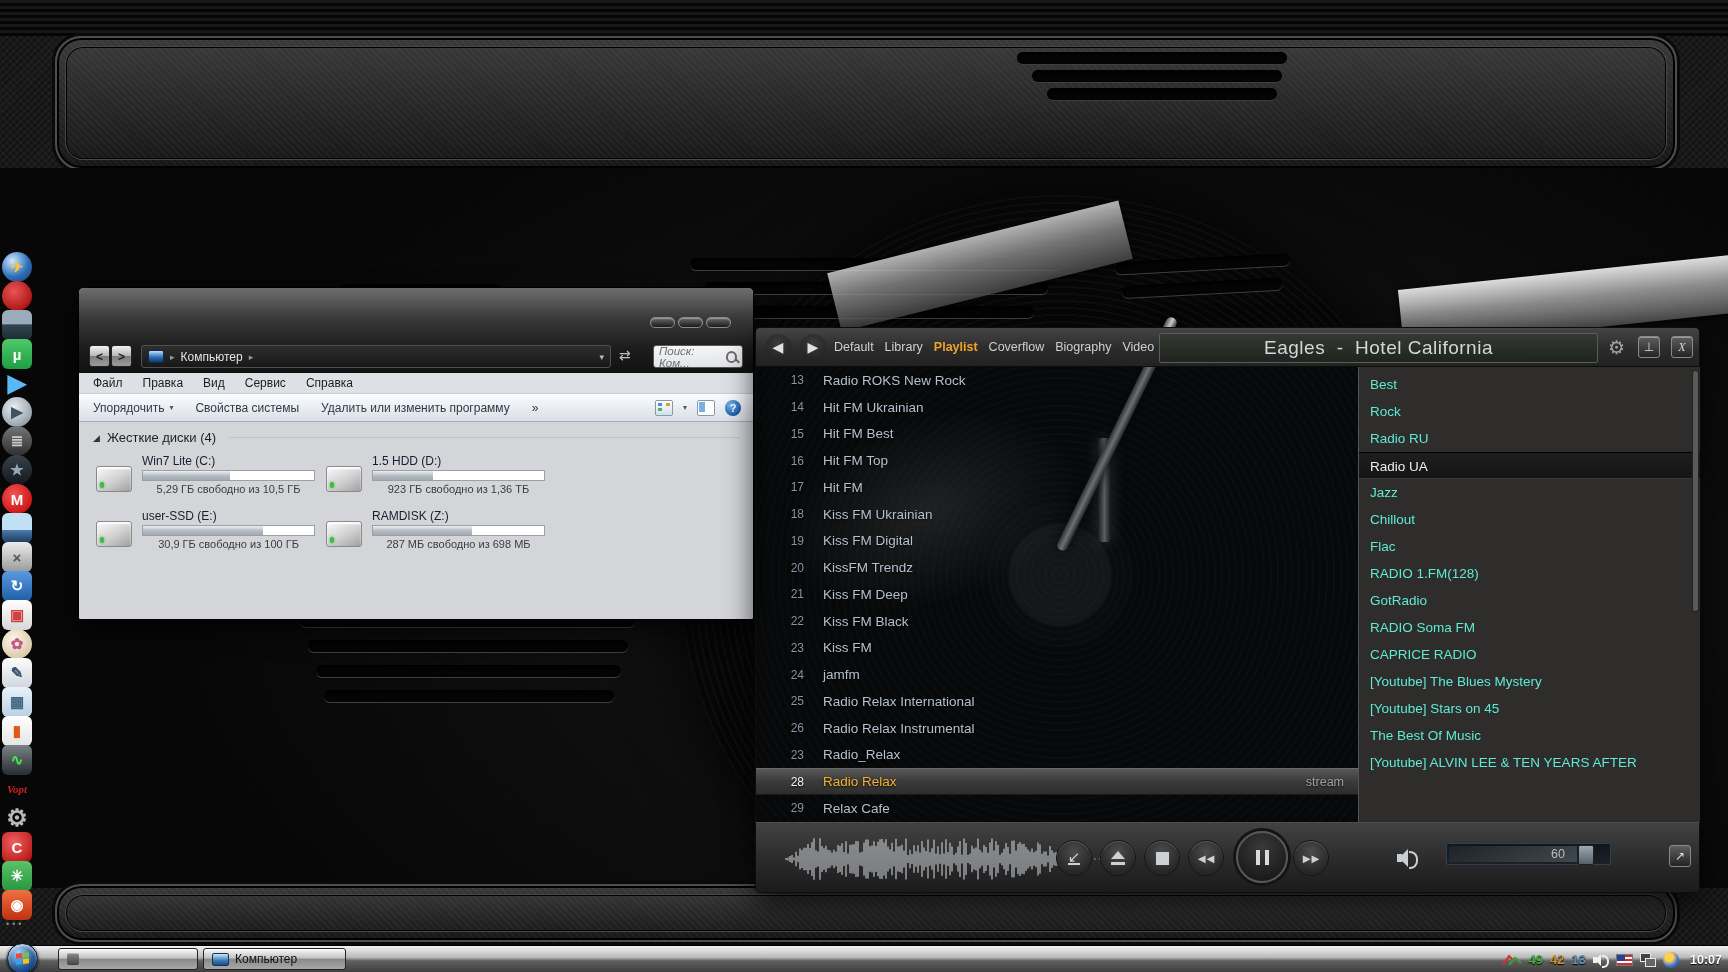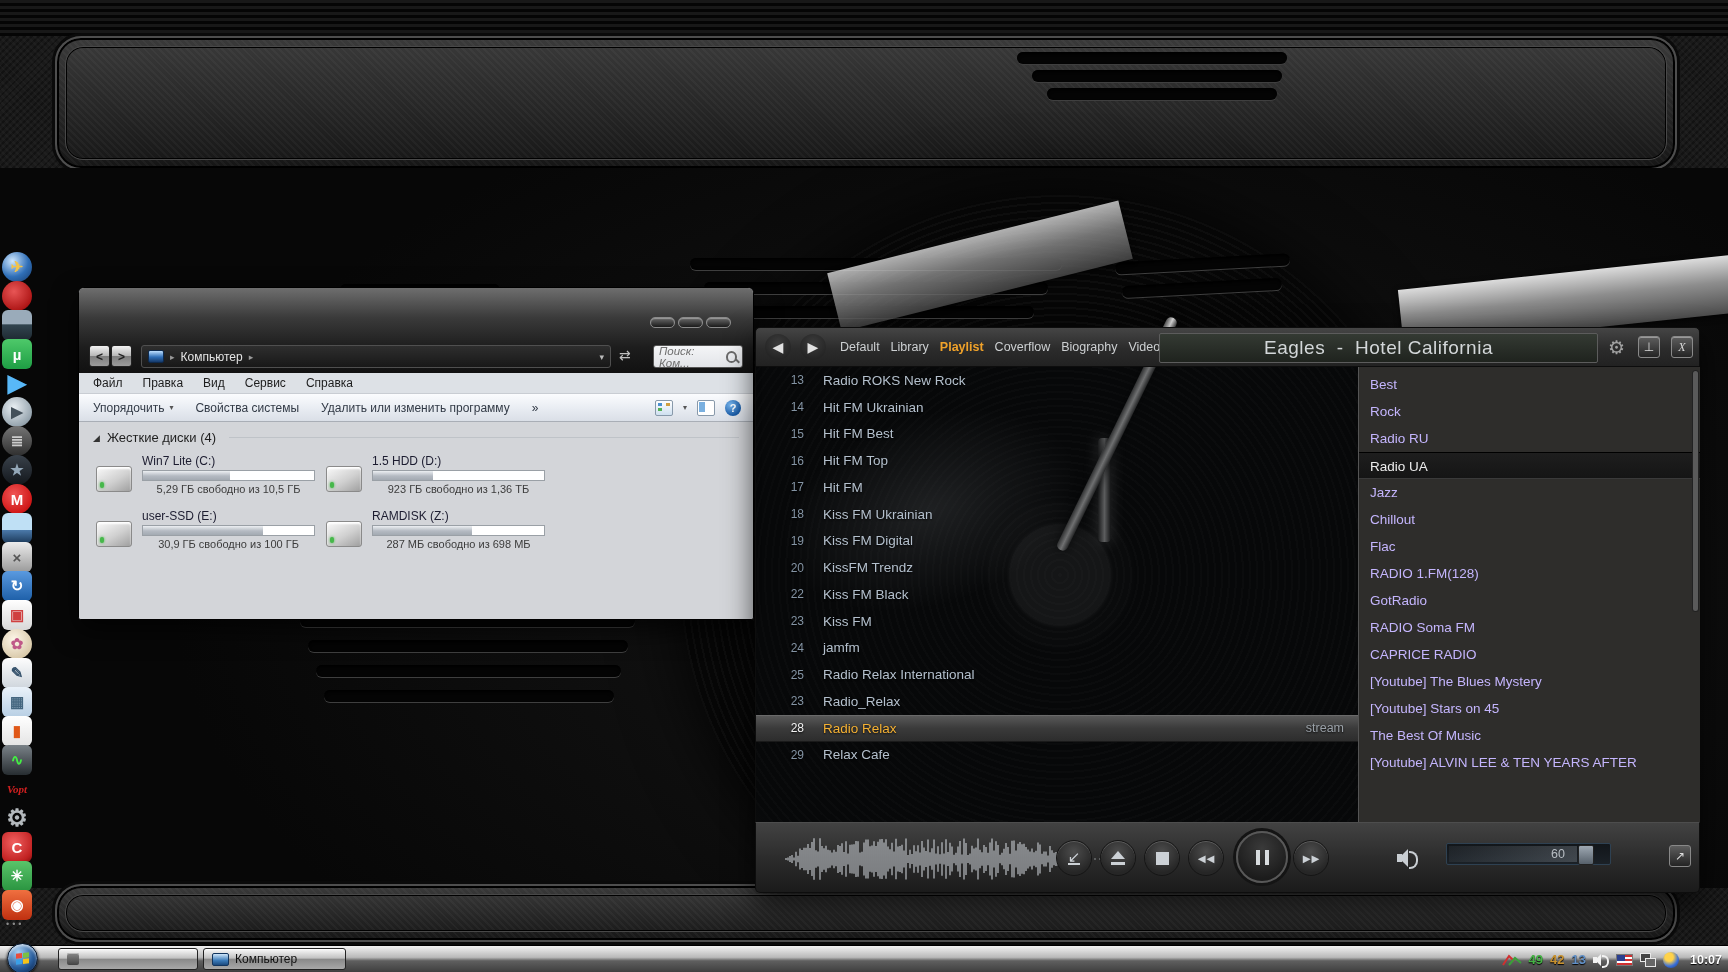--- a/index.html
+++ b/index.html
@@ -123,21 +123,21 @@
   .drive-free{font-size:11px;color:#3c3c3c;text-align:center;}
 
   
   #player{position:absolute;left:755px;top:327px;width:945px;height:566px;z-index:30;
     border-radius:5px;box-shadow:0 12px 30px rgba(0,0,0,.7);}
   .pl-header{position:absolute;left:0;top:0;width:100%;height:40px;box-sizing:border-box;
     border:1px solid #0d0d0d;border-radius:5px 5px 0 0;
     background:linear-gradient(#454545,#2b2b2b 55%,#222);display:flex;align-items:center;}
   .pnav{width:26px;height:26px;border-radius:50%;margin-left:9px;text-align:center;line-height:26px;
     color:#e2e2e2;font-size:14px;background:radial-gradient(circle at 50% 35%,#3c3c3c,#242424 75%);}
-  #pl-tabs{display:flex;gap:11px;margin-left:14px;font-size:12.5px;color:#cdd0d2;}
+  #pl-tabs{display:flex;gap:11px;margin-left:8px;font-size:12.5px;color:#cdd0d2;}
   #pl-tabs .tab.active{color:#f0a22a;font-weight:bold;}
   .pl-title{position:absolute;left:403px;top:5px;width:437px;height:28px;line-height:28px;
     text-align:center;border:1px solid #5c5c5c;border-radius:2px;
     background:linear-gradient(#343a33,#1f231e);color:#d3d7d9;font-size:19px;letter-spacing:.5px;
     white-space:pre;}
   .gear{position:absolute;left:852px;top:8px;font-size:19px;color:#a2a2a2;}
   .sqbtn{position:absolute;top:8px;width:22px;height:22px;border:1px solid #8a8a8a;border-radius:3px;
     box-sizing:border-box;text-align:center;line-height:20px;color:#d8d8d8;font-size:12px;
     background:linear-gradient(#5e5e5e,#242424);box-shadow:inset 0 1px 0 #999;}
   #btn-dock{left:882px;} #btn-close{left:915px;font-family:"Liberation Serif",serif;font-style:italic;}
@@ -147,21 +147,21 @@
   .pl-row{flex:0 0 26.75px;display:flex;align-items:center;font-size:13.5px;color:#b4c0cd;
     text-shadow:0 1px 2px rgba(0,0,0,.8);cursor:default;}
   .pl-row .num{width:48px;text-align:right;margin-right:19px;font-size:12px;color:#8494a4;}
   .pl-row .note{margin-left:auto;padding-right:14px;font-size:12.5px;color:#9aa1a8;}
   .pl-row.selected{background:linear-gradient(#585858,#3a3a3a 50%,#2d2d2d);
     border-top:1px solid #6a6a6a;border-bottom:1px solid #1a1a1a;box-sizing:border-box;}
   .pl-row.selected .num{color:#f2f2f2;}
   .pl-row.selected .title{color:#f5b133;}
   .pl-groups{width:342px;height:100%;background:#2e2d2b;border-left:1px solid #555;
     box-sizing:border-box;position:relative;padding-top:4px;}
-  .grow{height:27px;line-height:27px;padding-left:11px;font-size:13.5px;color:#c4b5fd;cursor:default;}
+  .grow{height:27px;line-height:27px;padding-left:11px;font-size:13.5px;color:#5eead4;cursor:default;}
   .grow.selected{background:linear-gradient(#1e1e1e,#151515);color:#ececec;
     border-top:1px solid #000;border-bottom:1px solid #3a3a3a;box-sizing:border-box;}
   .pl-scroll{position:absolute;right:2px;top:4px;width:5px;height:240px;border-radius:3px;
     background:#5a5a5a;box-shadow:0 0 0 1px #222;}
   .pl-ctrl{position:absolute;left:0;bottom:0;width:100%;height:71px;box-sizing:border-box;
     border:1px solid #0d0d0d;border-top:1px solid #4d4d4d;border-radius:0 0 5px 5px;
     background:linear-gradient(#424242,#2a2a2a 55%,#1b1b1b);}
   #wave{position:absolute;left:28px;top:10px;}
   .cbtn{position:absolute;top:17px;width:36px;height:36px;border-radius:50%;
     background:radial-gradient(circle at 50% 32%,#4c4c4c,#262626 72%);
@@ -452,34 +452,42 @@
           </div>
           <div class="pl-row">
             <span class="num">19</span>
             <span class="title">Kiss FM Digital</span>
           </div>
           <div class="pl-row">
             <span class="num">20</span>
             <span class="title">KissFM Trendz</span>
           </div>
           <div class="pl-row">
+            <span class="num">21</span>
+            <span class="title">Kiss FM Deep</span>
+          </div>
+          <div class="pl-row">
             <span class="num">22</span>
             <span class="title">Kiss FM Black</span>
           </div>
           <div class="pl-row">
             <span class="num">23</span>
             <span class="title">Kiss FM</span>
           </div>
           <div class="pl-row">
             <span class="num">24</span>
             <span class="title">jamfm</span>
           </div>
           <div class="pl-row">
             <span class="num">25</span>
             <span class="title">Radio Relax International</span>
+          </div>
+          <div class="pl-row">
+            <span class="num">26</span>
+            <span class="title">Radio Relax Instrumental</span>
           </div>
           <div class="pl-row">
             <span class="num">23</span>
             <span class="title">Radio_Relax</span>
           </div>
           <div class="pl-row selected">
             <span class="num">28</span>
             <span class="title">Radio Relax</span>
             <span class="note">stream</span>
           </div>

